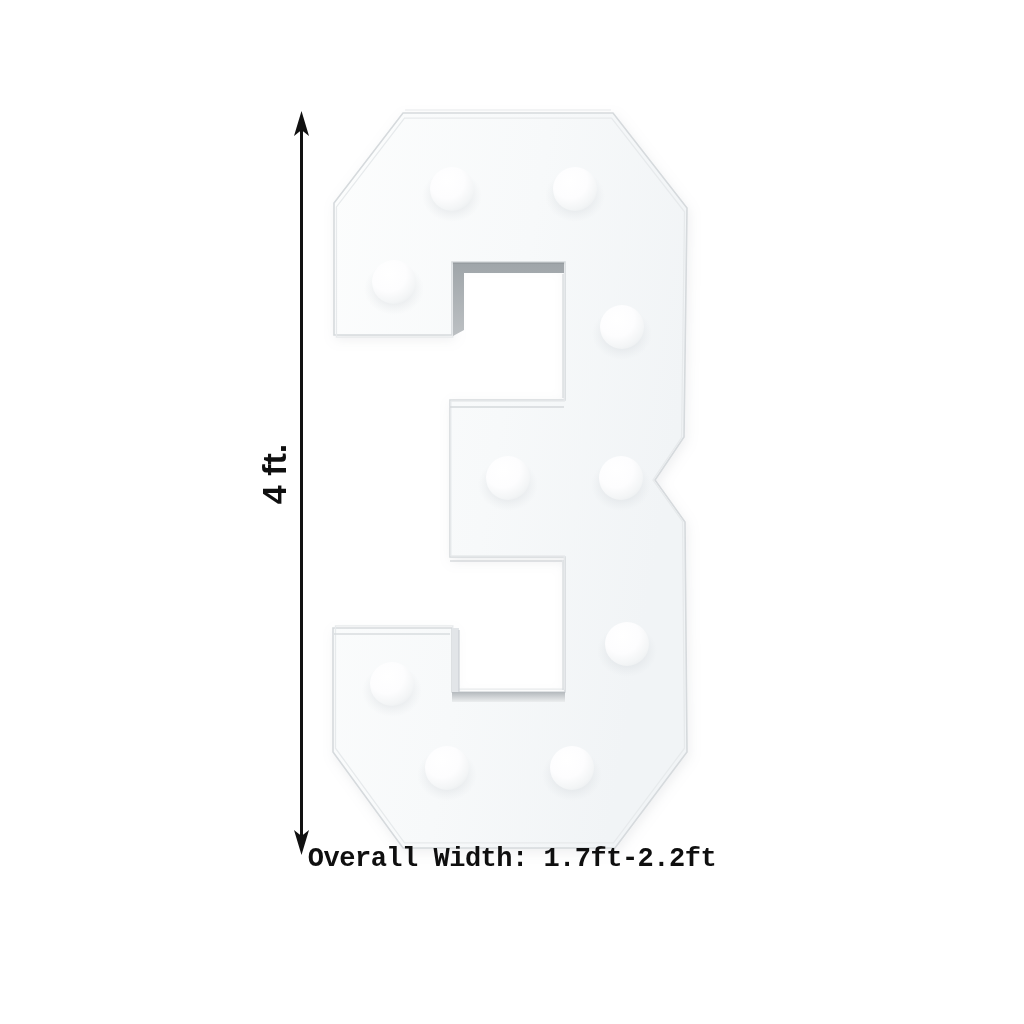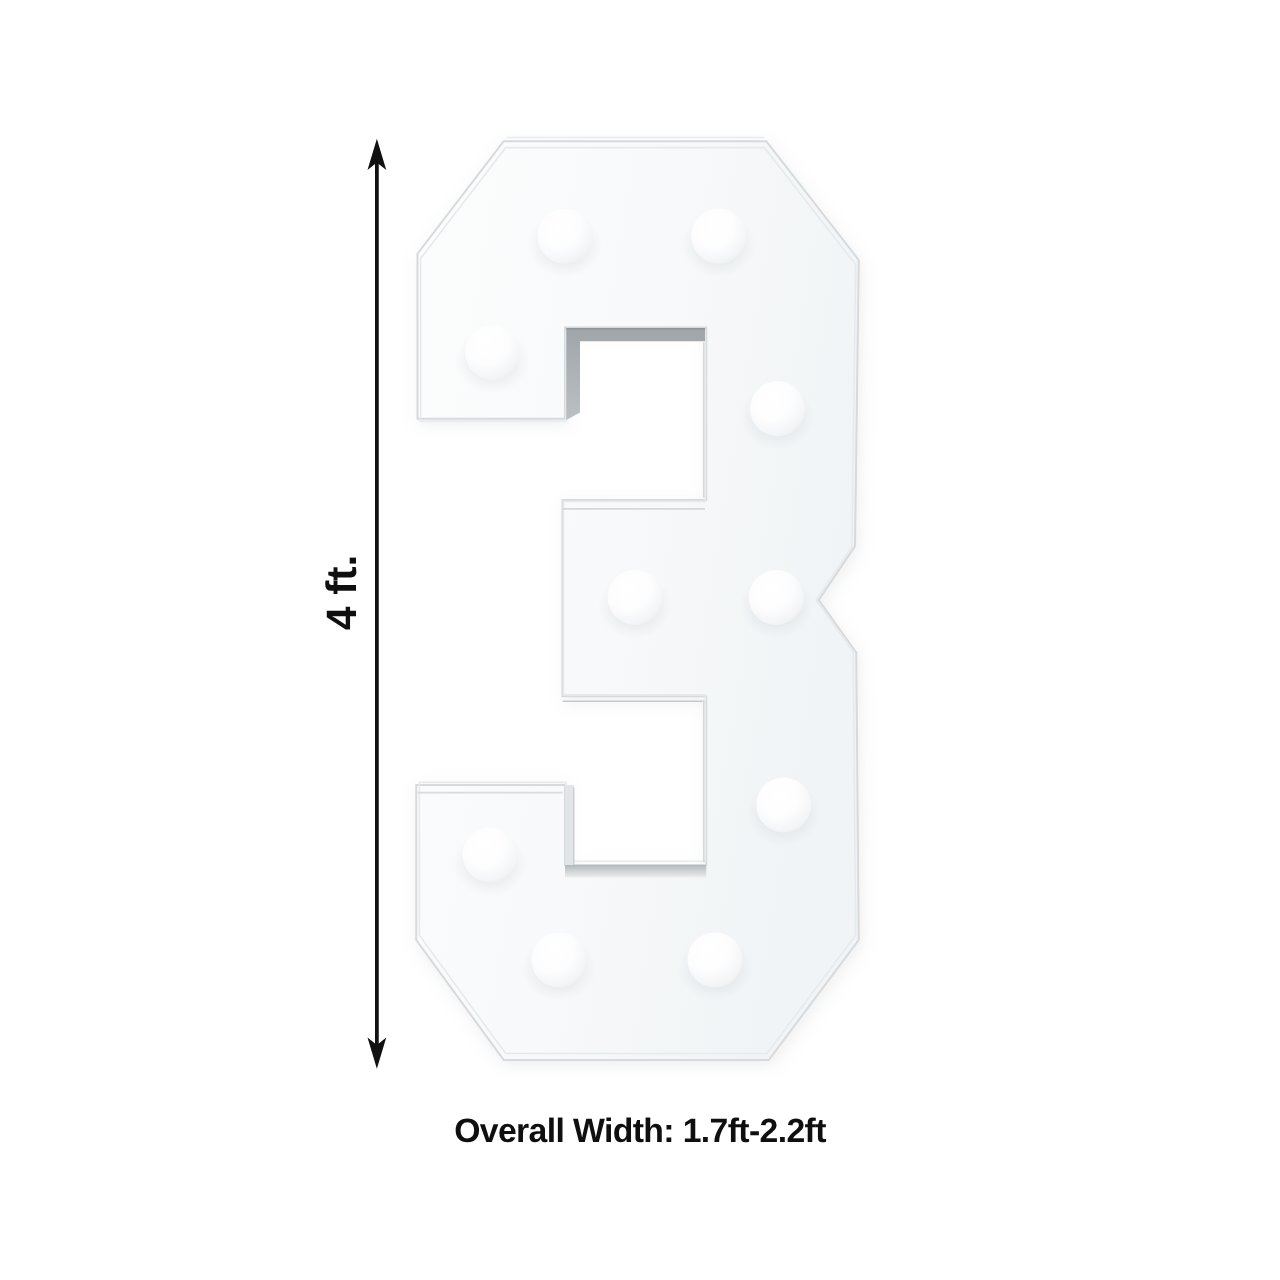--- a/index.html
+++ b/index.html
@@ -30,27 +30,28 @@
     transform: translate(-50%, -50%) rotate(-90deg);
     font-size: 34px;
     font-weight: bold;
     letter-spacing: 0px;
     color: #0f0f0f;
     white-space: nowrap;
   }
   .width-label {
     position: absolute;
     left: 512px;
-    top: 905px;
+    top: 859px;
     transform: translate(-50%, -50%);
     font-size: 27px;
     font-weight: bold;
     letter-spacing: -0.5px;
     color: #0f0f0f;
     white-space: nowrap;
+    font-family: Liberation Mono, monospace;
   }
 </style>
 </head>
 <body>
 
 <div class="stage">
 
   <svg class="figure-svg" viewBox="0 0 1024 1024" xmlns="http://www.w3.org/2000/svg">
     <defs>
       <linearGradient id="faceGrad" x1="0" y1="0" x2="1" y2="0.35">

